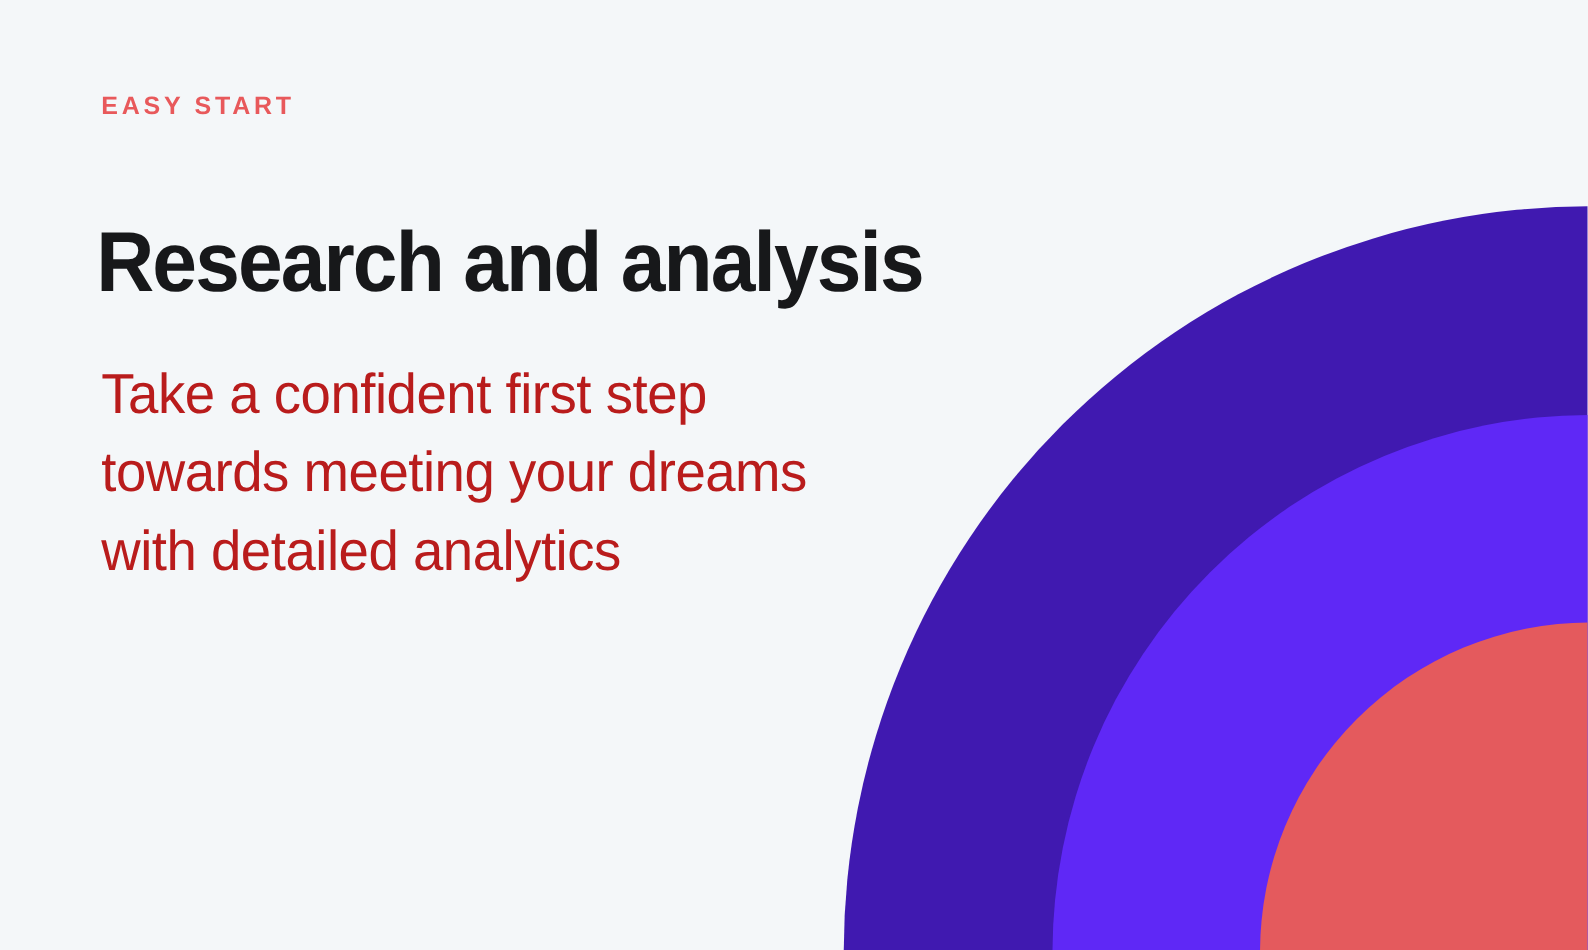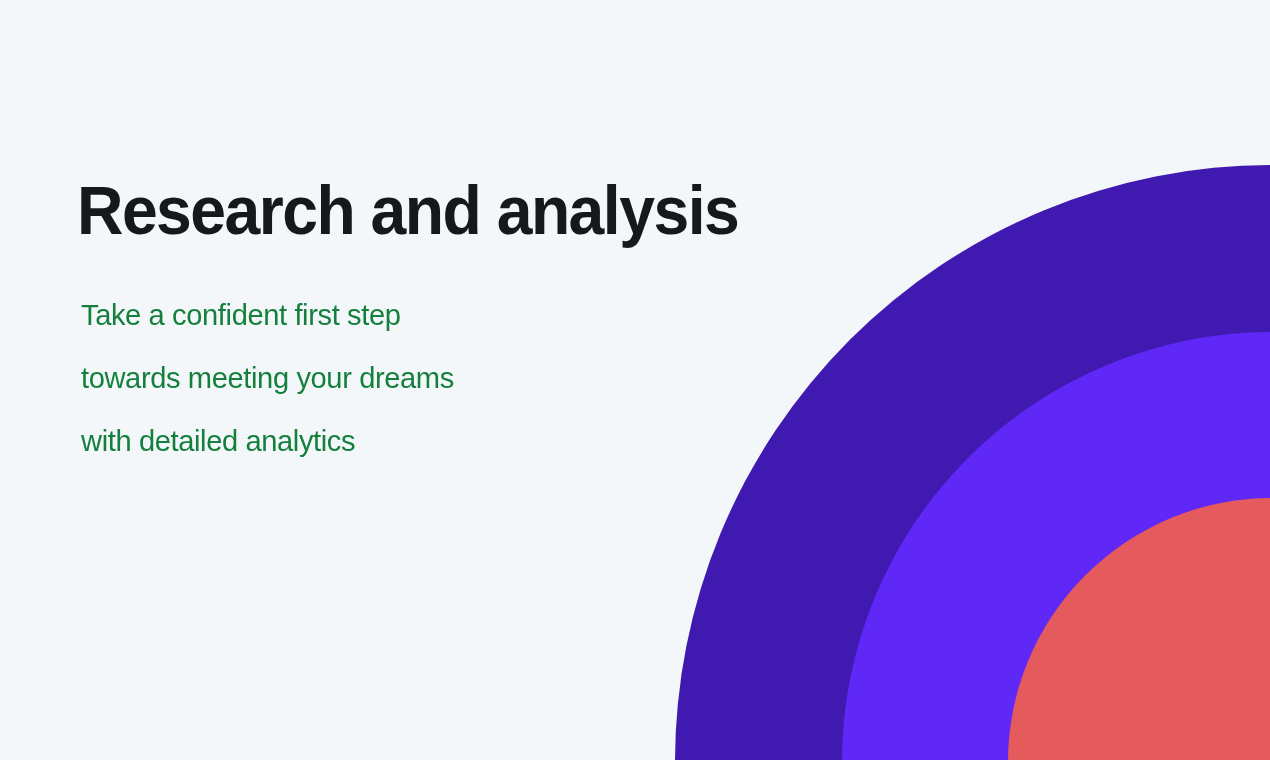--- a/index.html
+++ b/index.html
@@ -66,25 +66,25 @@
     white-space: nowrap;
     transform: scaleX(0.945);
     transform-origin: left top;
   }
 
   .subcopy {
     position: absolute;
     top: 283px;
     left: 0;
     margin: 0;
-    font-size: 30px;
+    font-size: 45px;
     font-weight: 400;
     line-height: 63px;
     letter-spacing: -0.4px;
-    color: #15803d;
+    color: #b91c1c;
   }
   .subcopy .line {
     display: block;
     white-space: nowrap;
     transform: scaleX(0.97);
     transform-origin: left center;
   }
 </style>
 </head>
 <body>
@@ -92,20 +92,21 @@
 <div class="hero">
 
   <svg class="rings" viewBox="0 0 1270 760" width="1270" height="760" preserveAspectRatio="none">
     <circle cx="1272" cy="762" r="597" fill="#4019b0"></circle>
     <circle cx="1272" cy="762" r="430" fill="#5f28f6"></circle>
     <circle cx="1272" cy="762" r="264" fill="#e45a5d"></circle>
   </svg>
 
   <div class="content">
 
+    <p class="eyebrow">EASY START</p>
 
     <h1 class="headline">Research and analysis</h1>
 
     <p class="subcopy">
       <span class="line">Take a confident first step</span>
       <span class="line">towards meeting your dreams</span>
       <span class="line">with detailed analytics</span>
     </p>
 
   </div>

